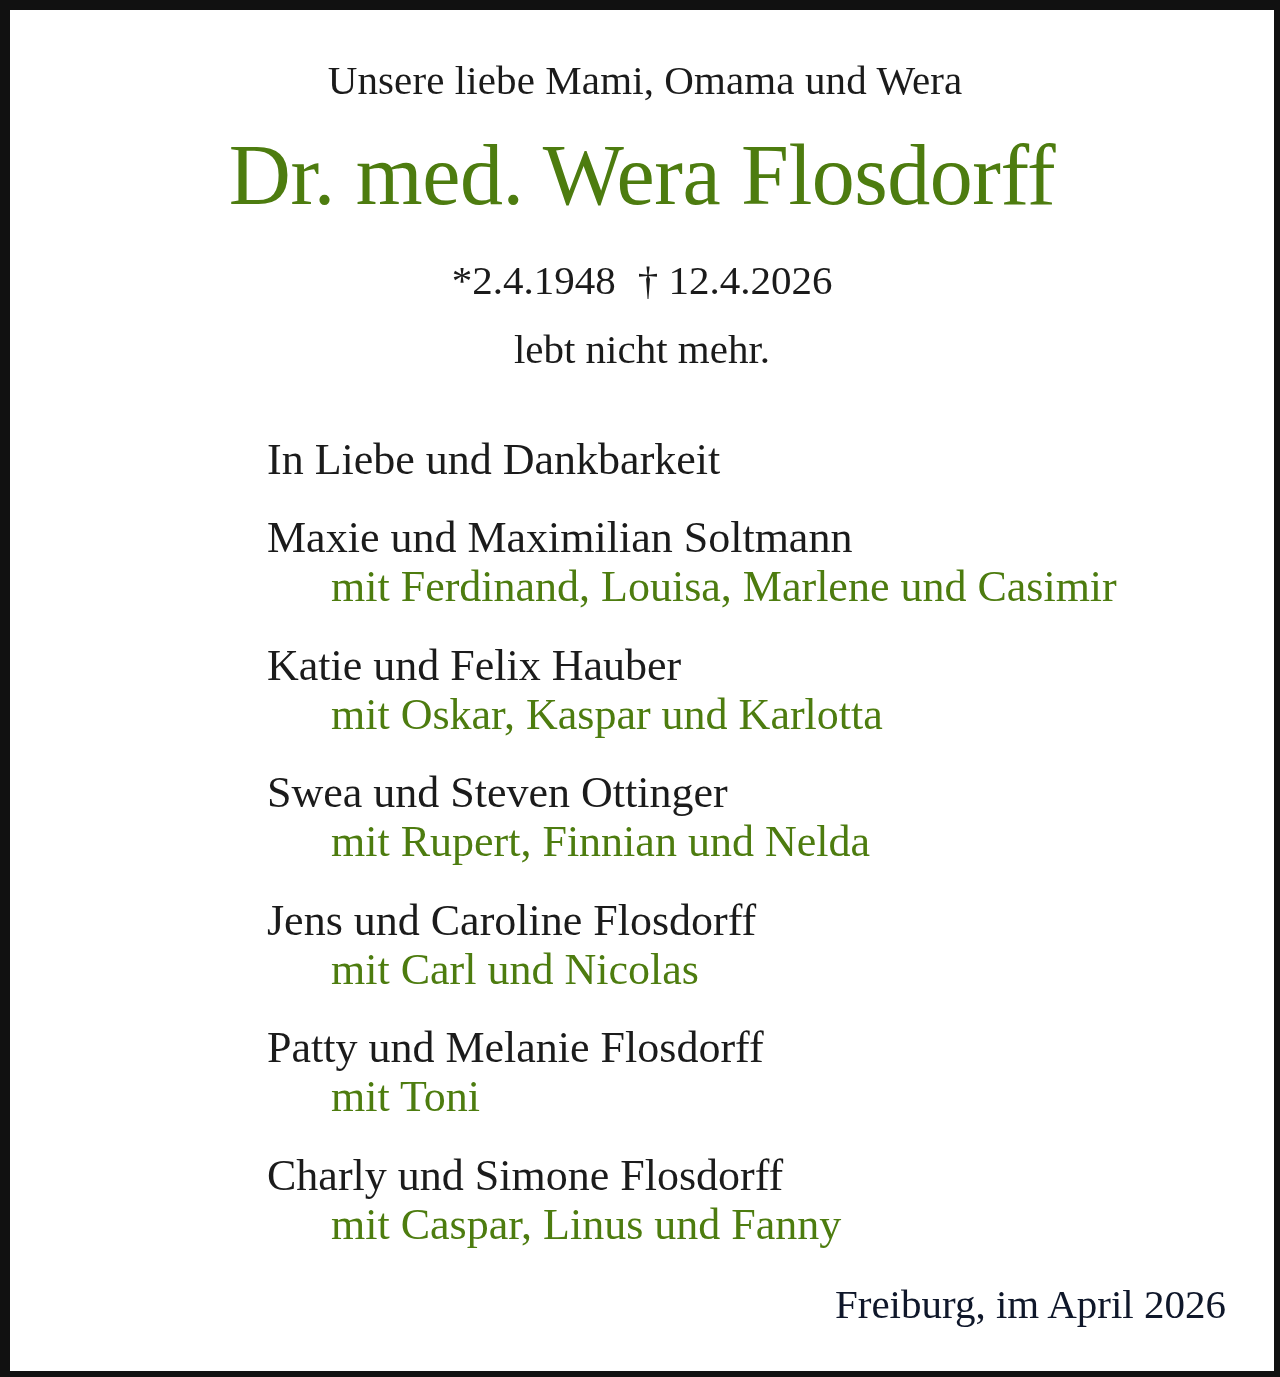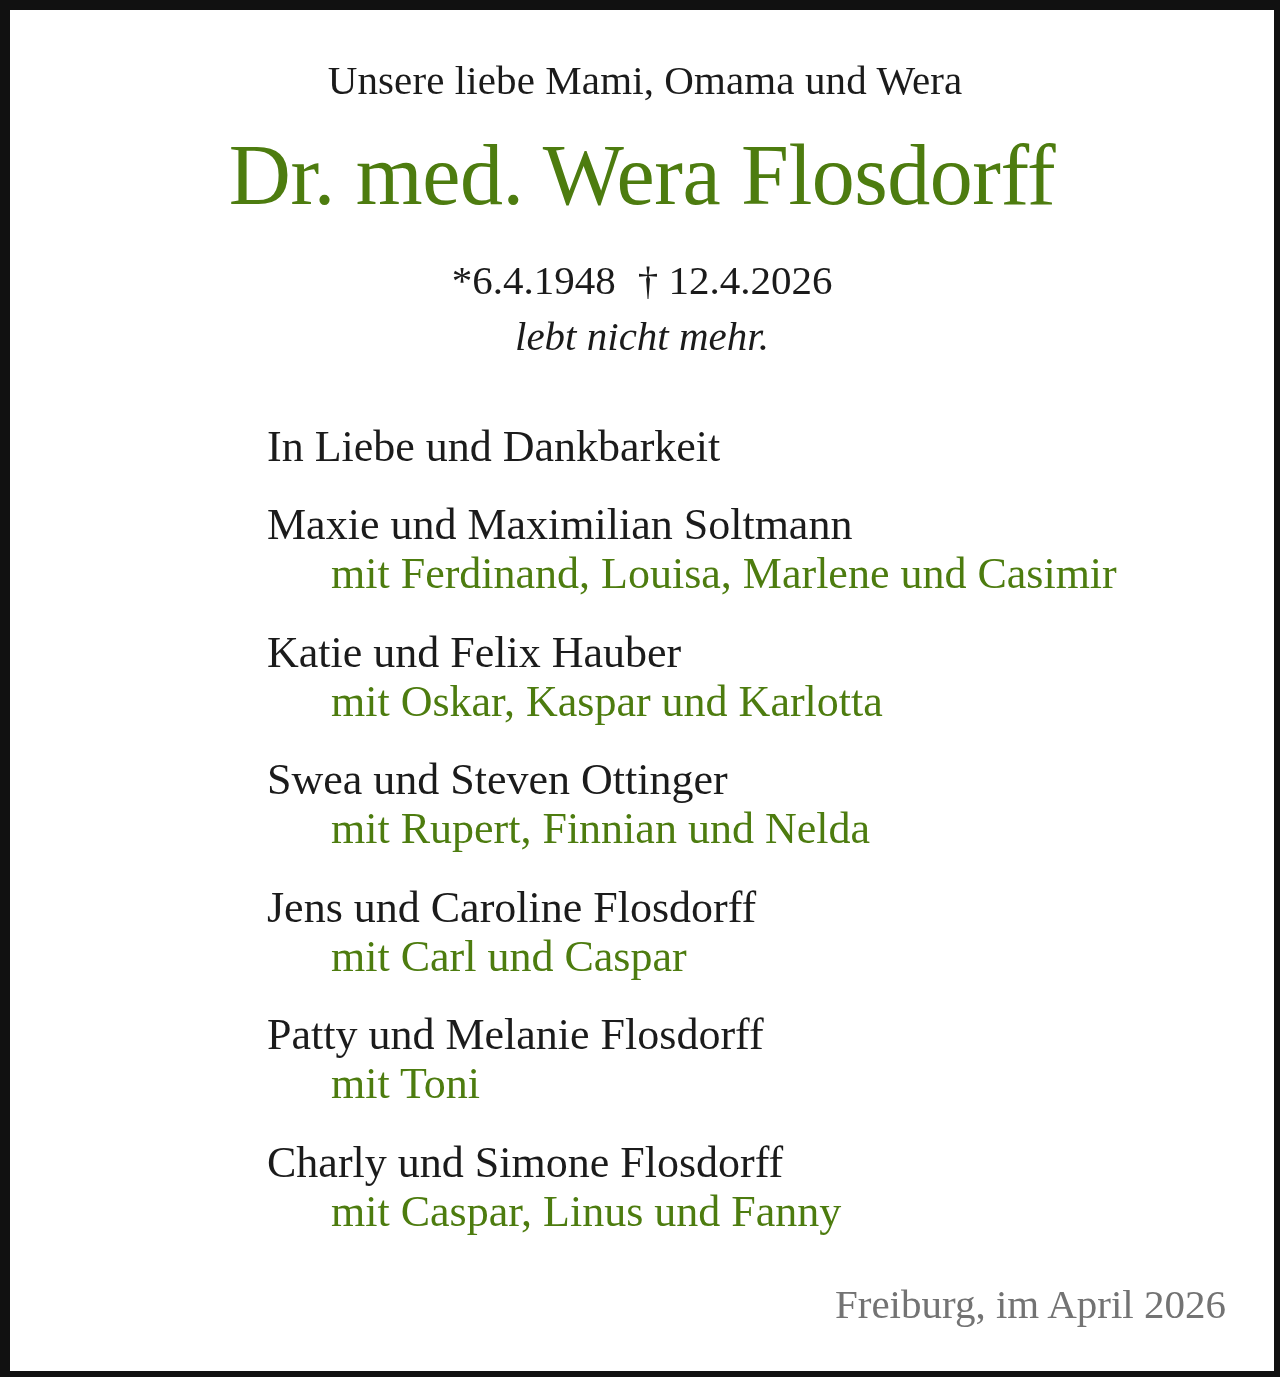--- a/index.html
+++ b/index.html
@@ -66,23 +66,22 @@
   }
 
   .dates .date-gap {
     display: inline-block;
     width: 22px;
   }
 
   .statement {
     font-size: 41px;
     line-height: 1.12;
-    margin-top: 10px;
+    margin-top: 23px;
     color: #1b1b1b;
-    font-style: italic;
   }
 
   
   .mourners {
     margin-top: 62px;
     padding-left: 257px;
   }
 
   .tribute-line {
     font-size: 44px;
@@ -110,37 +109,37 @@
     white-space: nowrap;
   }
 
   
   .footer {
     position: absolute;
     right: 48px;
     bottom: 44px;
     font-size: 41px;
     line-height: 1.1;
-    color: #737373;
+    color: #0f172a;
     text-align: right;
   }
 </style>
 </head>
 <body>
 
 <div class="obituary-card">
   <div class="inner">
 
     <div class="header">
       <div class="kicker">Unsere liebe Mami, Omama und Wera</div>
 
       <div class="deceased-name">Dr. med. Wera Flosdorff</div>
 
       <div class="dates">
-        <span>*6.4.1948</span><span class="date-gap"></span><span>† 12.4.2026</span>
+        <span>*2.4.1948</span><span class="date-gap"></span><span>† 12.4.2026</span>
       </div>
 
       <div class="statement">lebt nicht mehr.</div>
     </div>
 
     <div class="mourners">
       <div class="tribute-line">In Liebe und Dankbarkeit</div>
 
       <div class="family-group">
         <div class="family-names">Maxie und Maximilian Soltmann</div>
@@ -152,21 +151,21 @@
         <div class="family-children">mit Oskar, Kaspar und Karlotta</div>
       </div>
 
       <div class="family-group">
         <div class="family-names">Swea und Steven Ottinger</div>
         <div class="family-children">mit Rupert, Finnian und Nelda</div>
       </div>
 
       <div class="family-group">
         <div class="family-names">Jens und Caroline Flosdorff</div>
-        <div class="family-children">mit Carl und Caspar</div>
+        <div class="family-children">mit Carl und Nicolas</div>
       </div>
 
       <div class="family-group">
         <div class="family-names">Patty und Melanie Flosdorff</div>
         <div class="family-children">mit Toni</div>
       </div>
 
       <div class="family-group">
         <div class="family-names">Charly und Simone Flosdorff</div>
         <div class="family-children">mit Caspar, Linus und Fanny</div>

